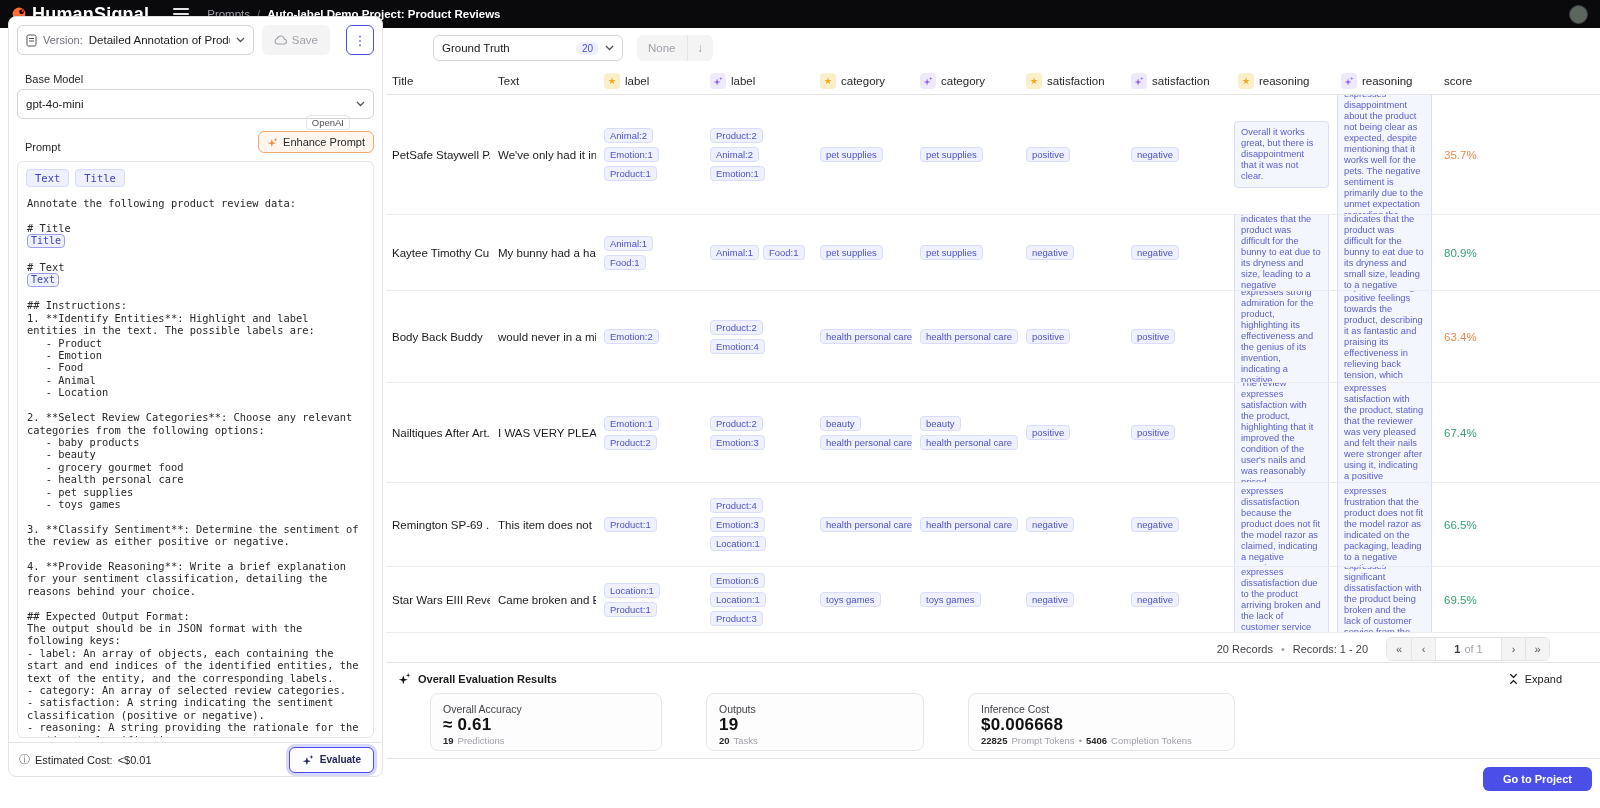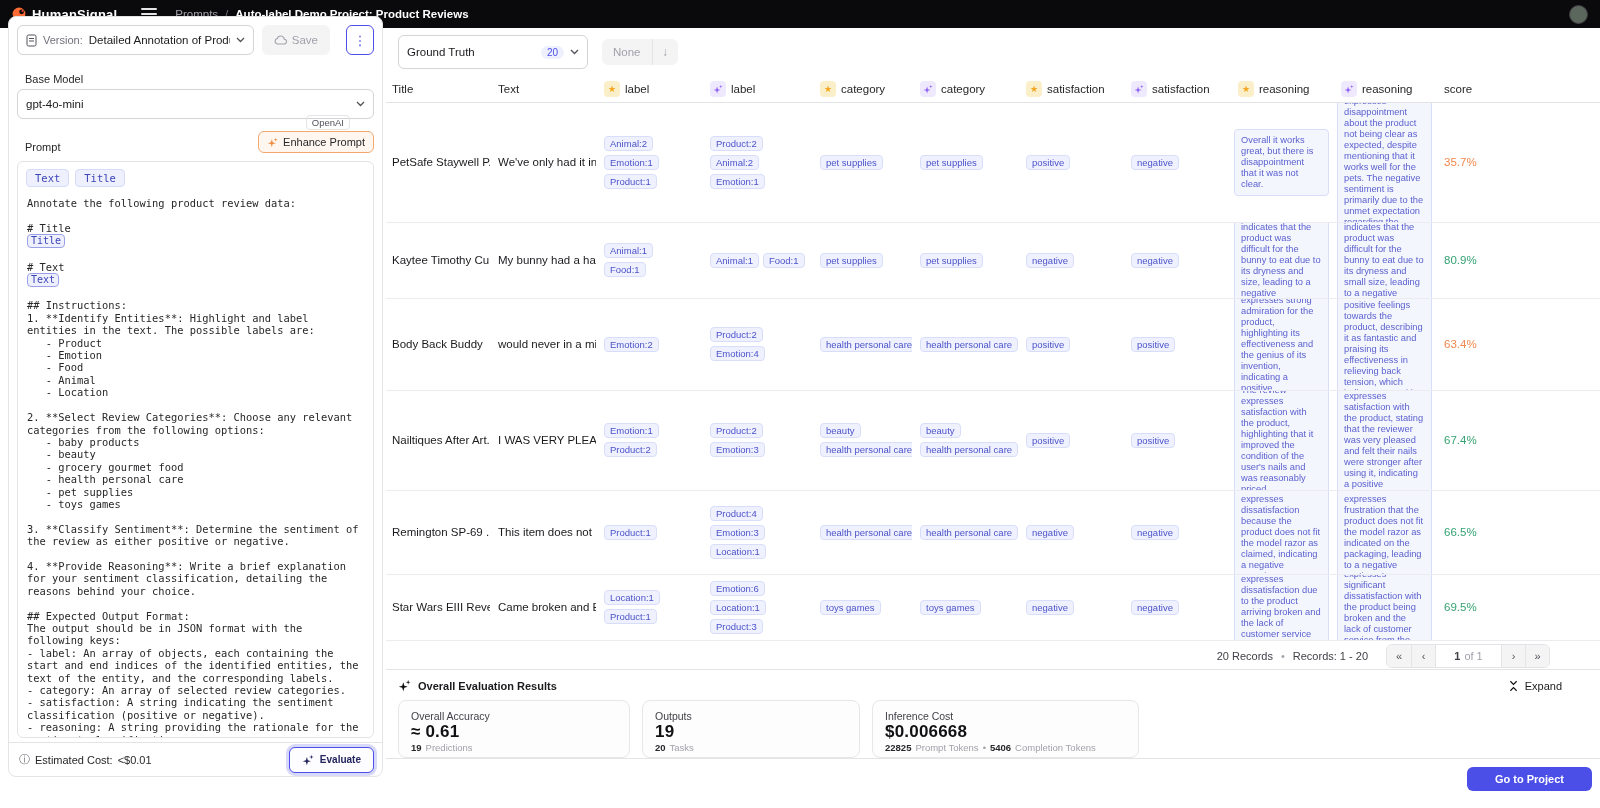--- a/index.html
+++ b/index.html
@@ -5,21 +5,21 @@
   * { box-sizing: border-box; }
   html,body { margin:0; padding:0; }
   body {
     width:1600px; height:808px; position:relative; overflow:hidden;
     background:#fff; color:#1b1b1f;
     font-family:"Liberation Sans", sans-serif; font-size:11px;
   }
   
   .topbar{position:absolute;top:0;left:0;right:0;height:28px;background:#0a0a0c;display:flex;align-items:center;padding:0 12px;gap:10px;}
   .brand{display:flex;align-items:center;gap:6px;}
-  .brand-name{color:#fff;font-weight:700;font-size:13px;letter-spacing:.2px;}
+  .brand-name{color:#fff;font-weight:700;font-size:18px;letter-spacing:.2px;}
   .burger{width:16px;height:12px;display:flex;flex-direction:column;justify-content:space-between;cursor:pointer;margin:0 8px 0 14px;}
   .burger span{display:block;height:2px;background:#e4e4e7;border-radius:1px;}
   .crumb{display:flex;align-items:center;gap:7px;font-size:11.5px;}
   .crumb-section{color:#a1a1aa;}
   .crumb-sep{color:#71717a;}
   .crumb-title{color:#fff;font-weight:700;}
   .avatar{margin-left:auto;width:19px;height:19px;border-radius:50%;background:#5b665c;border:1px solid #3f3f46;}
   
   .left-card{position:absolute;top:16px;left:8px;width:375px;height:761px;background:#fff;border:1px solid #e4e4e7;border-radius:8px;display:flex;flex-direction:column;}
   .lp-head{display:flex;align-items:center;gap:8px;padding:8px;}
@@ -40,21 +40,21 @@
   .var-tab{font-family:"DejaVu Sans Mono",monospace;font-size:10.5px;color:#3d44b8;background:#eef0fd;border:1px solid #d6dbf9;border-radius:4px;padding:2px 8px;cursor:pointer;}
   .editor-text{flex:1;padding:6px 9px;font-family:"DejaVu Sans Mono",monospace;font-size:10.4px;line-height:12.4px;color:#27272a;white-space:pre-wrap;overflow:hidden;}
   .var-chip{display:inline-block;font-family:"DejaVu Sans Mono",monospace;font-size:10px;color:#3d44b8;background:#eef0fd;border:1px solid #9aa0e8;border-radius:4px;padding:0 3px;line-height:12px;}
   .lp-foot{height:34px;border-top:1px solid #e4e4e7;display:flex;align-items:center;justify-content:space-between;padding:0 8px 0 10px;margin-top:4px;}
   .cost{display:flex;align-items:center;gap:5px;color:#27272a;font-size:11px;}
   .cost .i-ic{color:#71717a;font-size:11px;}
   .evaluate-btn{height:26px;border:1px solid var(--accent,#4b4ee7);border-radius:6px;background:#fdfdff;box-shadow:0 0 0 3px rgba(75,78,231,.22);display:flex;align-items:center;gap:6px;padding:0 12px;font-size:10px;color:#23255c;font-weight:600;cursor:pointer;}
   
   .right{position:absolute;top:28px;left:386px;right:0;bottom:0;display:flex;flex-direction:column;background:#fff;}
   .toolbar{display:flex;align-items:center;gap:14px;padding:7px 8px 7px 12px;}
-  .gt-select{width:190px;height:34px;border:1px solid #d4d4d8;border-radius:6px;background:#fff;display:flex;align-items:center;gap:6px;padding:0 8px;font-size:11.5px;cursor:pointer;}
+  .gt-select{width:190px;height:26px;border:1px solid #d4d4d8;border-radius:6px;background:#fff;display:flex;align-items:center;gap:6px;padding:0 8px;font-size:11.5px;cursor:pointer;margin-left:35px;}
   .gt-select .lbl{flex:1;color:#1b1b1f;}
   .gt-badge{background:#eef0fd;color:var(--accent,#4b4ee7);border-radius:8px;font-size:10px;padding:1px 6px;}
   .cols-select{width:205px;height:26px;border-radius:6px;background:#f4f4f5;display:flex;align-items:center;padding:0 8px;font-size:11.5px;color:#a1a1aa;cursor:default;}
   .cols-select .lbl{flex:1;}
   .sort-group{display:flex;height:26px;border-radius:6px;overflow:hidden;}
   .sort-none{background:#f4f4f5;color:#a1a1aa;display:flex;align-items:center;padding:0 11px;font-size:11.5px;}
   .sort-dir{background:#f4f4f5;color:#a1a1aa;display:flex;align-items:center;justify-content:center;width:26px;border-left:1px solid #e4e4e7;font-size:12px;}
   .grid{display:grid;grid-template-columns:104px 106px 106px 110px 100px 106px 105px 107px 103px 103px 1fr;}
   .thead{height:27px;border-bottom:1px solid #e4e4e7;align-items:center;}
   .th{display:flex;align-items:center;gap:5px;padding:0 4px 0 8px;font-size:11.5px;color:#27272a;font-weight:500;cursor:pointer;white-space:nowrap;overflow:hidden;}
@@ -80,28 +80,28 @@
   .pg-btn{width:24px;display:flex;align-items:center;justify-content:center;background:#f4f4f5;color:#52525b;font-size:11px;cursor:pointer;border-left:1px solid #e4e4e7;}
   .pg-btn:first-child{border-left:none;}
   .pg-cur{width:66px;display:flex;align-items:center;justify-content:center;gap:4px;background:#fff;border-left:1px solid #e4e4e7;font-size:11px;}
   .pg-cur .of{color:#a1a1aa;}
   
   .results{flex:1;padding:9px 38px 0 12px;}
   .results-head{display:flex;align-items:center;justify-content:space-between;margin-bottom:8px;}
   .results-title{display:flex;align-items:center;gap:7px;font-size:11px;font-weight:600;color:#1b1b1f;}
   .expand{display:flex;align-items:center;gap:6px;font-size:11px;color:#1b1b1f;cursor:pointer;}
   .cards{display:flex;gap:12px;}
-  .card{background:#fdfdfe;border:1px solid #e7e7ea;border-radius:8px;padding:9px 12px;height:58px;display:flex;flex-direction:column;justify-content:space-between;}
+  .card{background:#fdfdfe;border:1px solid #e7e7ea;border-radius:8px;padding:9px 12px;height:58px;display:flex;flex-direction:column;justify-content:space-between;margin-left:32px;}
   .card-label{font-size:10.5px;color:#3f3f46;}
   .card-value{font-size:17px;font-weight:700;color:#111113;letter-spacing:.2px;}
   .card-sub{font-size:9.5px;color:#a1a1aa;display:flex;gap:4px;align-items:center;}
   .card-sub b{color:#27272a;font-weight:600;}
   
   .bottombar{height:50px;border-top:1px solid #e4e4e7;display:flex;align-items:flex-start;justify-content:flex-end;padding:8px 8px 0 0;}
-  .go-btn{height:24px;background:var(--accent,#4b4ee7);color:#fff;border:none;border-radius:6px;font-size:11px;font-weight:600;padding:0 28px;cursor:pointer;}
+  .go-btn{height:24px;background:var(--accent,#4b4ee7);color:#fff;border:none;border-radius:6px;font-size:11px;font-weight:600;padding:0 20px;cursor:pointer;}
   .chev{flex:none;}
 </style>
 </head>
 <body>
 
 <div class="topbar">
   <div class="brand">
     <svg width="14" height="14" viewBox="0 0 14 14">
       <circle cx="7" cy="7" r="6.4" fill="#FF6B35"></circle>
       <circle cx="9.6" cy="4.8" r="2.4" fill="#0A0A0C"></circle>

